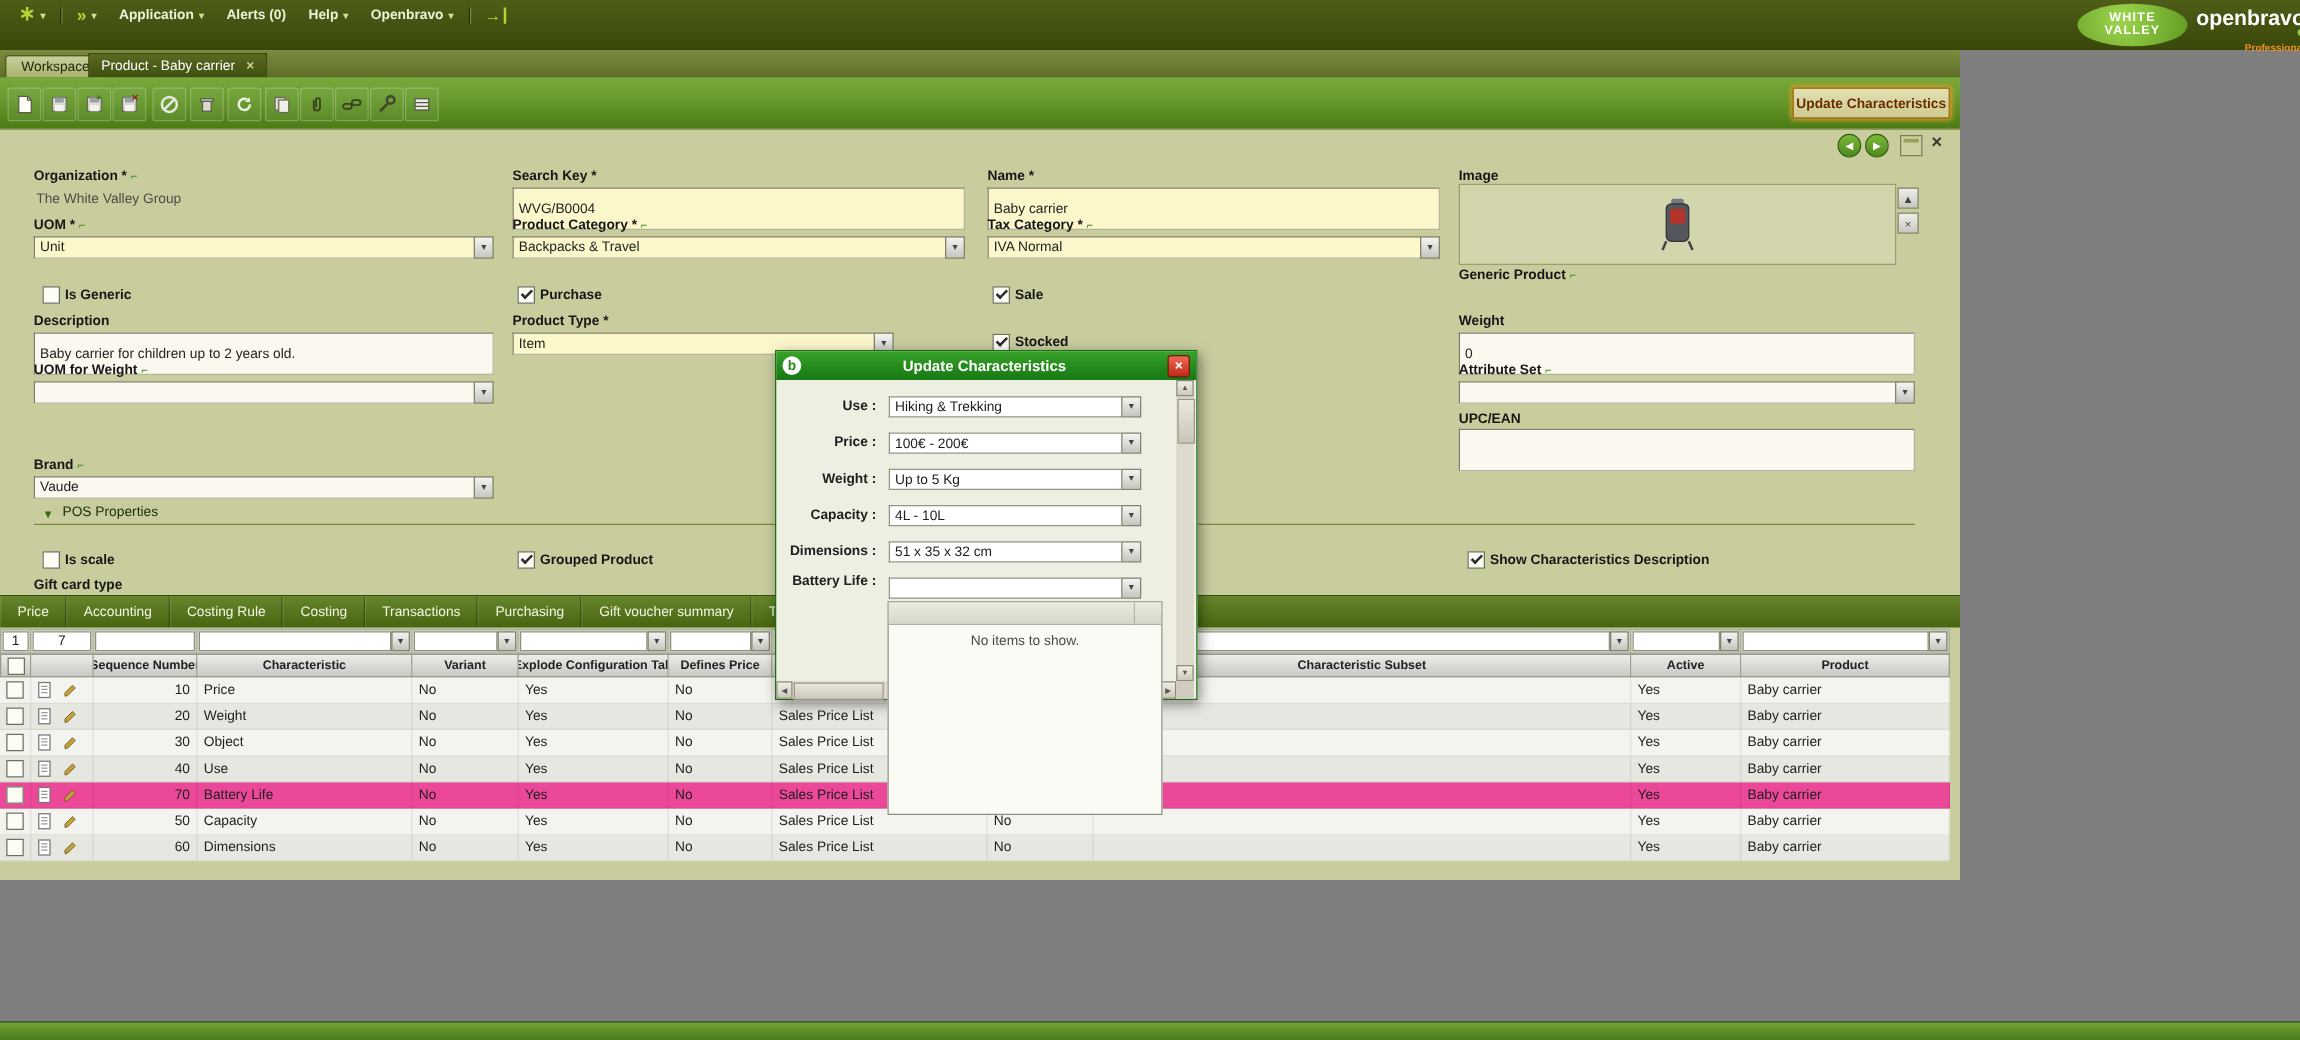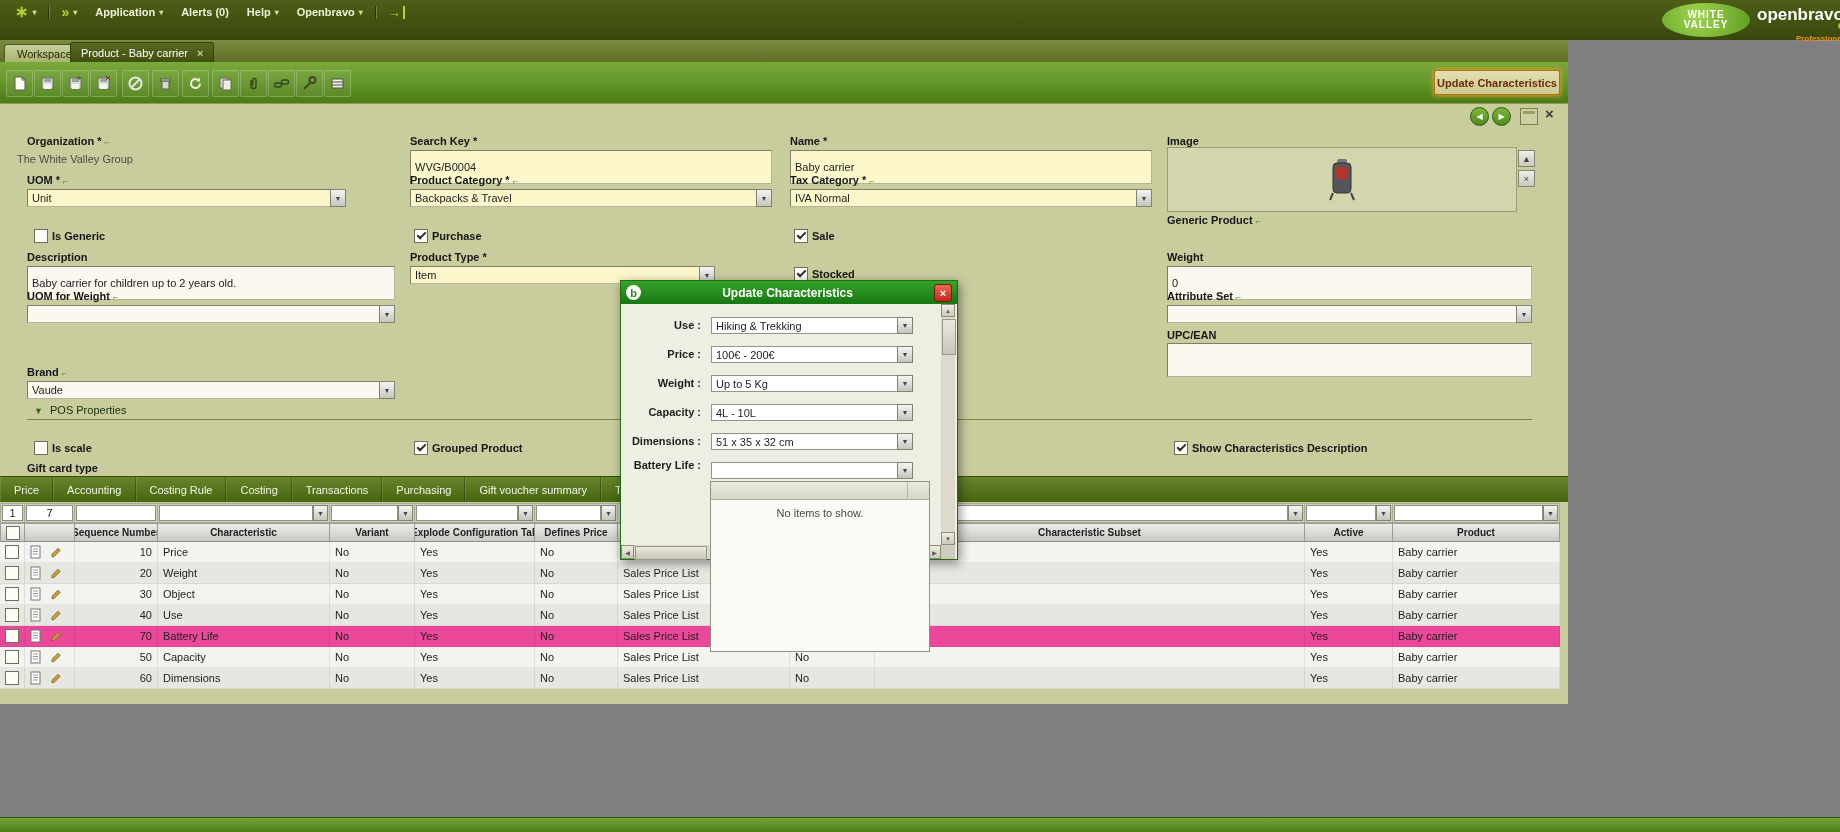--- a/index.html
+++ b/index.html
@@ -232,21 +232,21 @@
   <div class="navcirc" style="left:1470px;top:107px">
       <span>◀</span>
     </div>
   <div class="navcirc" style="left:1492px;top:107px">
       <span>▶</span>
     </div>
   <div class="maxbtn" style="left:1520px;top:108px"></div>
   <div class="formclose" style="left:1545px;top:106px">×</div>
 
   <div class="lbl" style="left:27px;top:135px"><span>Organization *</span><span class="mk">⌐</span></div>
-  <div class="plainval" style="left:17px;top:153px">The White Valley Group</div>
+  <div class="plainval" style="left:29px;top:153px">The White Valley Group</div>
   <div class="lbl" style="left:410px;top:135px"><span>Search Key *</span></div>
   <div class="inp req" style="left:410px;top:150px;width:362px">WVG/B0004</div>
   <div class="lbl" style="left:790px;top:135px"><span>Name *</span></div>
   <div class="inp req" style="left:790px;top:150px;width:362px">Baby carrier</div>
   <div class="lbl" style="left:1167px;top:135px"><span>Image</span></div>
   <div class="abs imgpanel">
     <svg width="34" height="46">
         <rect x="12" y="2" width="10" height="5" rx="2" fill="#77777f"></rect>
         <rect x="8" y="6" width="18" height="30" rx="4" fill="#55555e" stroke="#333"></rect>
         <rect x="11" y="10" width="12" height="12" rx="2" fill="#b5342a"></rect>
@@ -254,21 +254,21 @@
       </svg>
   </div>
   <div class="mini" style="left:1518px;top:150px">
       <span>▲</span>
     </div>
   <div class="mini" style="left:1518px;top:170px">
       <span>×</span>
     </div>
 
   <div class="lbl" style="left:27px;top:174px"><span>UOM *</span><span class="mk">⌐</span></div>
-  <div class="cmb" style="left:27px;top:189px;width:319px">
+  <div class="cmb" style="left:27px;top:189px;width:368px">
     <span class="ci req">Unit</span>
       <span class="cbtn">▼</span>
   </div>
   <div class="lbl" style="left:410px;top:174px"><span>Product Category *</span><span class="mk">⌐</span></div>
   <div class="cmb" style="left:410px;top:189px;width:362px">
     <span class="ci req">Backpacks &amp; Travel</span>
       <span class="cbtn">▼</span>
   </div>
   <div class="lbl" style="left:790px;top:174px"><span>Tax Category *</span><span class="mk">⌐</span></div>
   <div class="cmb" style="left:790px;top:189px;width:362px">

